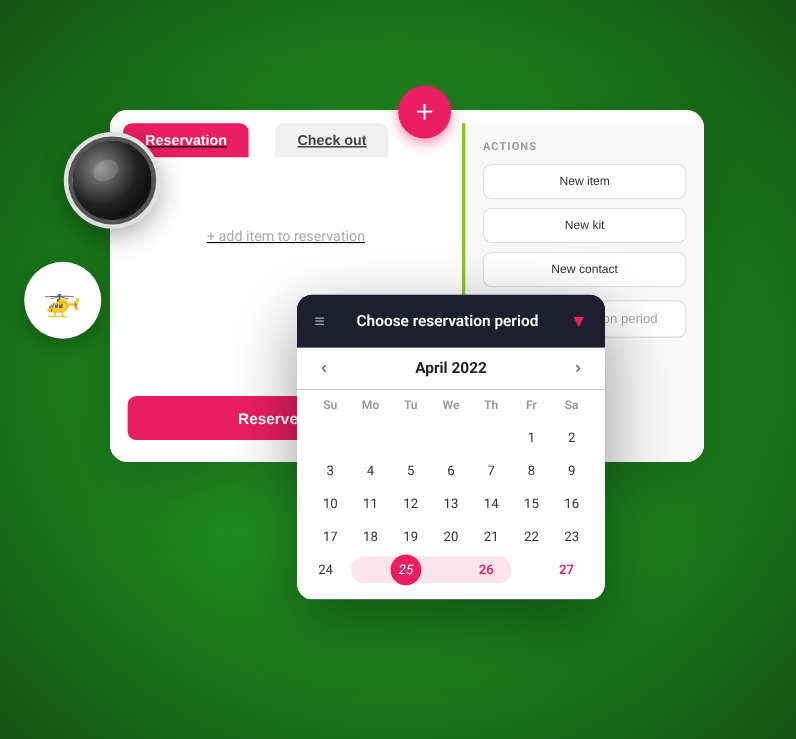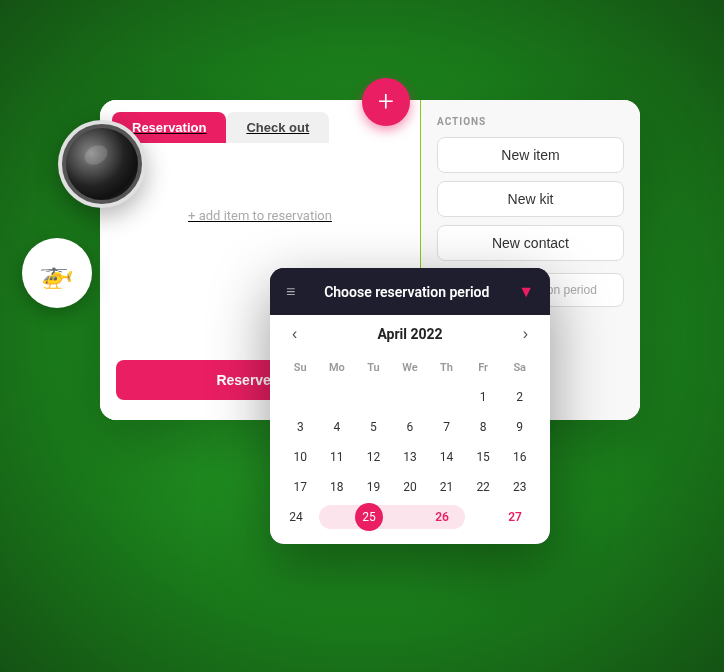--- a/index.html
+++ b/index.html
@@ -39,25 +39,25 @@
       top: 0;
       width: 320px;
       height: 100%;
       background: #fff;
       text-decoration: underline;
     }
 
     .card-right {
       position: absolute;
       right: 0;
-      top: 0;
+      top: 12px;
       width: 220px;
       height: 100%;
       background: #f8f8f8;
-      border-left: 1px solid #84cc16;
+      border-left: 3px solid #84cc16;
       padding: 16px;
     }
 
     .section-label {
       font-size: 10px;
       font-weight: 700;
       color: #999;
       letter-spacing: 1px;
       text-transform: uppercase;
       margin-bottom: 10px;
@@ -82,20 +82,21 @@
     }
 
     .tab.active {
       background: #e91e63;
       color: #fff;
     }
 
     .tab.inactive {
       background: #f0f0f0;
       color: #444;
+      margin-left: 24px;
     }
 
     
     .add-item-area {
       padding: 20px 16px;
       min-height: 100px;
       display: flex;
       align-items: flex-end;
       justify-content: center;
     }
@@ -122,21 +123,21 @@
       text-align: center;
     }
 
     
     .action-btn {
       width: 100%;
       background: #fff;
       border: 1px solid #ddd;
       border-radius: 8px;
       padding: 9px 12px;
-      font-size: 14px;
+      font-size: 11px;
       color: #333;
       cursor: pointer;
       margin-bottom: 8px;
       text-align: center;
     }
 
     .select-period-btn {
       width: 100%;
       background: #fff;
       border: 1px solid #ddd;
@@ -439,21 +440,21 @@
         <span class="cal-cell">20</span>
         <span class="cal-cell">21</span>
         <span class="cal-cell">22</span>
         <span class="cal-cell">23</span>
       </div>
 
       <div class="cal-week" style="position:relative;gap:45px;">
 
         <div style="position:absolute; left:calc(1/7*100%); right:calc(2/7*100%); top:3px; bottom:3px; background:#fce4ec; border-radius:14px; z-index:0;"></div>
         <span class="cal-cell" style="position:relative;z-index:1;">24</span>
-        <span class="cal-cell highlighted" style="position:relative;z-index:1;">25</span>
+        <span class="cal-cell highlighted" style="position:relative;z-index:1;font-style:italic;">25</span>
         <span class="cal-cell" style="position:relative;z-index:1;color:#e91e63;font-weight:600;">26</span>
         <span class="cal-cell" style="position:relative;z-index:1;color:#e91e63;font-weight:600;">27</span>
         <span class="cal-cell" style="position:relative;z-index:1;color:#e91e63;font-weight:600;">28</span>
         <span class="cal-cell highlighted" style="position:relative;z-index:1;">29</span>
         <span class="cal-cell" style="position:relative;z-index:1;font-family:Liberation Mono, monospace;">30</span>
       </div>
     </div>
   </div>
 
 </div>

